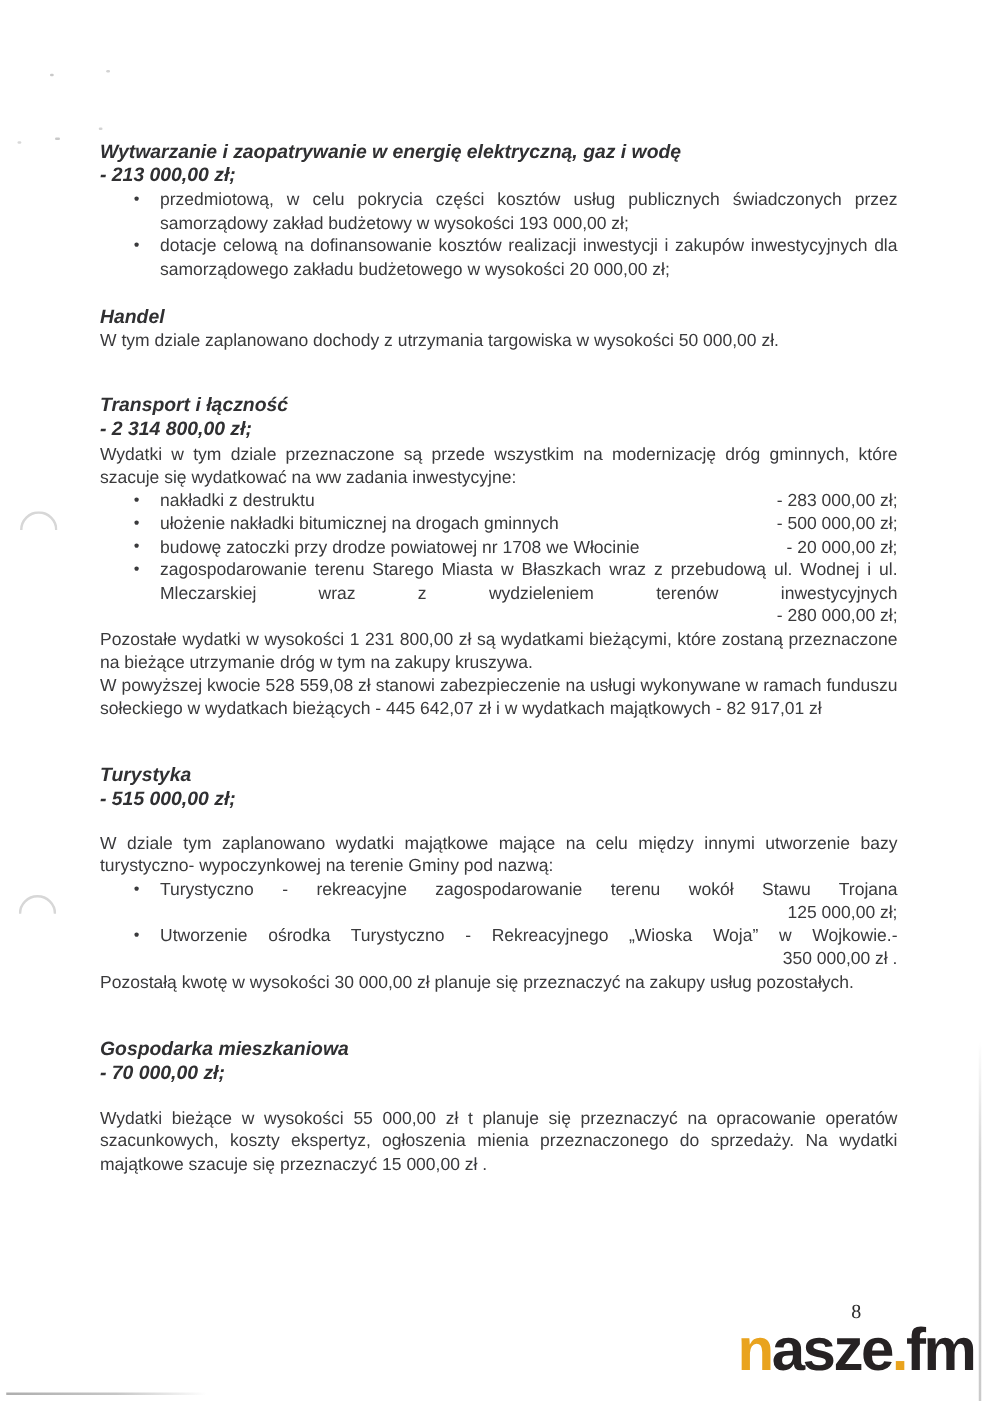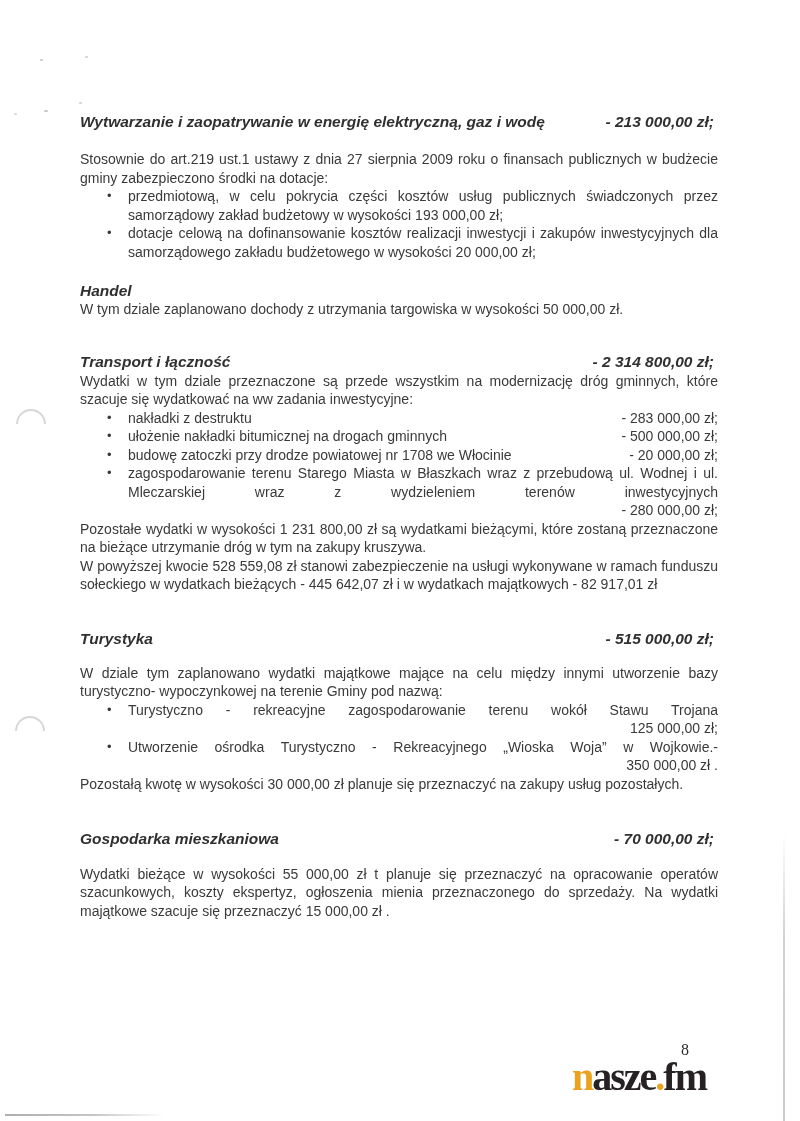--- a/index.html
+++ b/index.html
@@ -23,20 +23,21 @@
   
   .sec-heading {
     display: flex;
     justify-content: space-between;
     align-items: baseline;
     font-size: 15.5px;
     font-weight: bold;
     font-style: italic;
     color: #303032;
     line-height: 19px;
+    flex-direction: column;
   }
   .sec-heading .amt { white-space: nowrap; padding-right: 4px; text-align: right; }
   
   .para { text-align: justify; }
   
   ul.blist { list-style: none; margin: 0; padding: 0; }
   ul.blist li {
     position: relative;
     padding-left: 48px;
     text-align: justify;
@@ -62,24 +63,24 @@
   .mt-sec5 { margin-top: 36px; }
   .mt-sec5-intro { margin-top: 16.5px; }
   
   .page-number {
     position: absolute; left: 681px; top: 1042px;
     font-family: "Liberation Serif", serif;
     font-size: 16px; color: #2b2b2b;
     line-height: 1;
   }
   .logo {
-    position: absolute; left: 572px; top: 1057px;
-    font-family: Liberation Serif, serif;
+    position: absolute; left: 590px; top: 1057px;
+    font-family: Liberation Sans, sans-serif;
     font-weight: bold;
-    font-size: 40px;
+    font-size: 48px;
     letter-spacing: -2px;
     line-height: 1;
     white-space: nowrap;
   }
   .logo .blk { color: #262223; }
   .logo .org { color: #e9a31e; }
   
   .arc {
     position: absolute; width: 30px; height: 15px; overflow: hidden;
   }
@@ -111,21 +112,20 @@
 </style>
 </head>
 <body>
 
 <div class="doc">
 
   <div class="sec-heading">
     <span>Wytwarzanie i zaopatrywanie w energię elektryczną, gaz i wodę</span>
     <span class="amt">- 213 000,00 zł;</span>
   </div>
-  <div class="para mt-intro1">Stosownie do art.219 ust.1 ustawy z dnia 27 sierpnia 2009 roku o finansach publicznych w budżecie gminy zabezpieczono środki na dotacje:</div>
   <ul class="blist">
     <li>przedmiotową, w celu pokrycia części kosztów usług publicznych świadczonych przez samorządowy zakład budżetowy w wysokości 193 000,00 zł;</li>
     <li>dotacje celową na dofinansowanie kosztów realizacji inwestycji i zakupów inwestycyjnych dla samorządowego zakładu budżetowego w wysokości 20 000,00 zł;</li>
   </ul>
 
   <div class="sec-heading mt-handel">
     <span>Handel</span>
   </div>
   <div class="para">W tym dziale zaplanowano dochody z utrzymania targowiska w wysokości 50 000,00 zł.</div>
 

